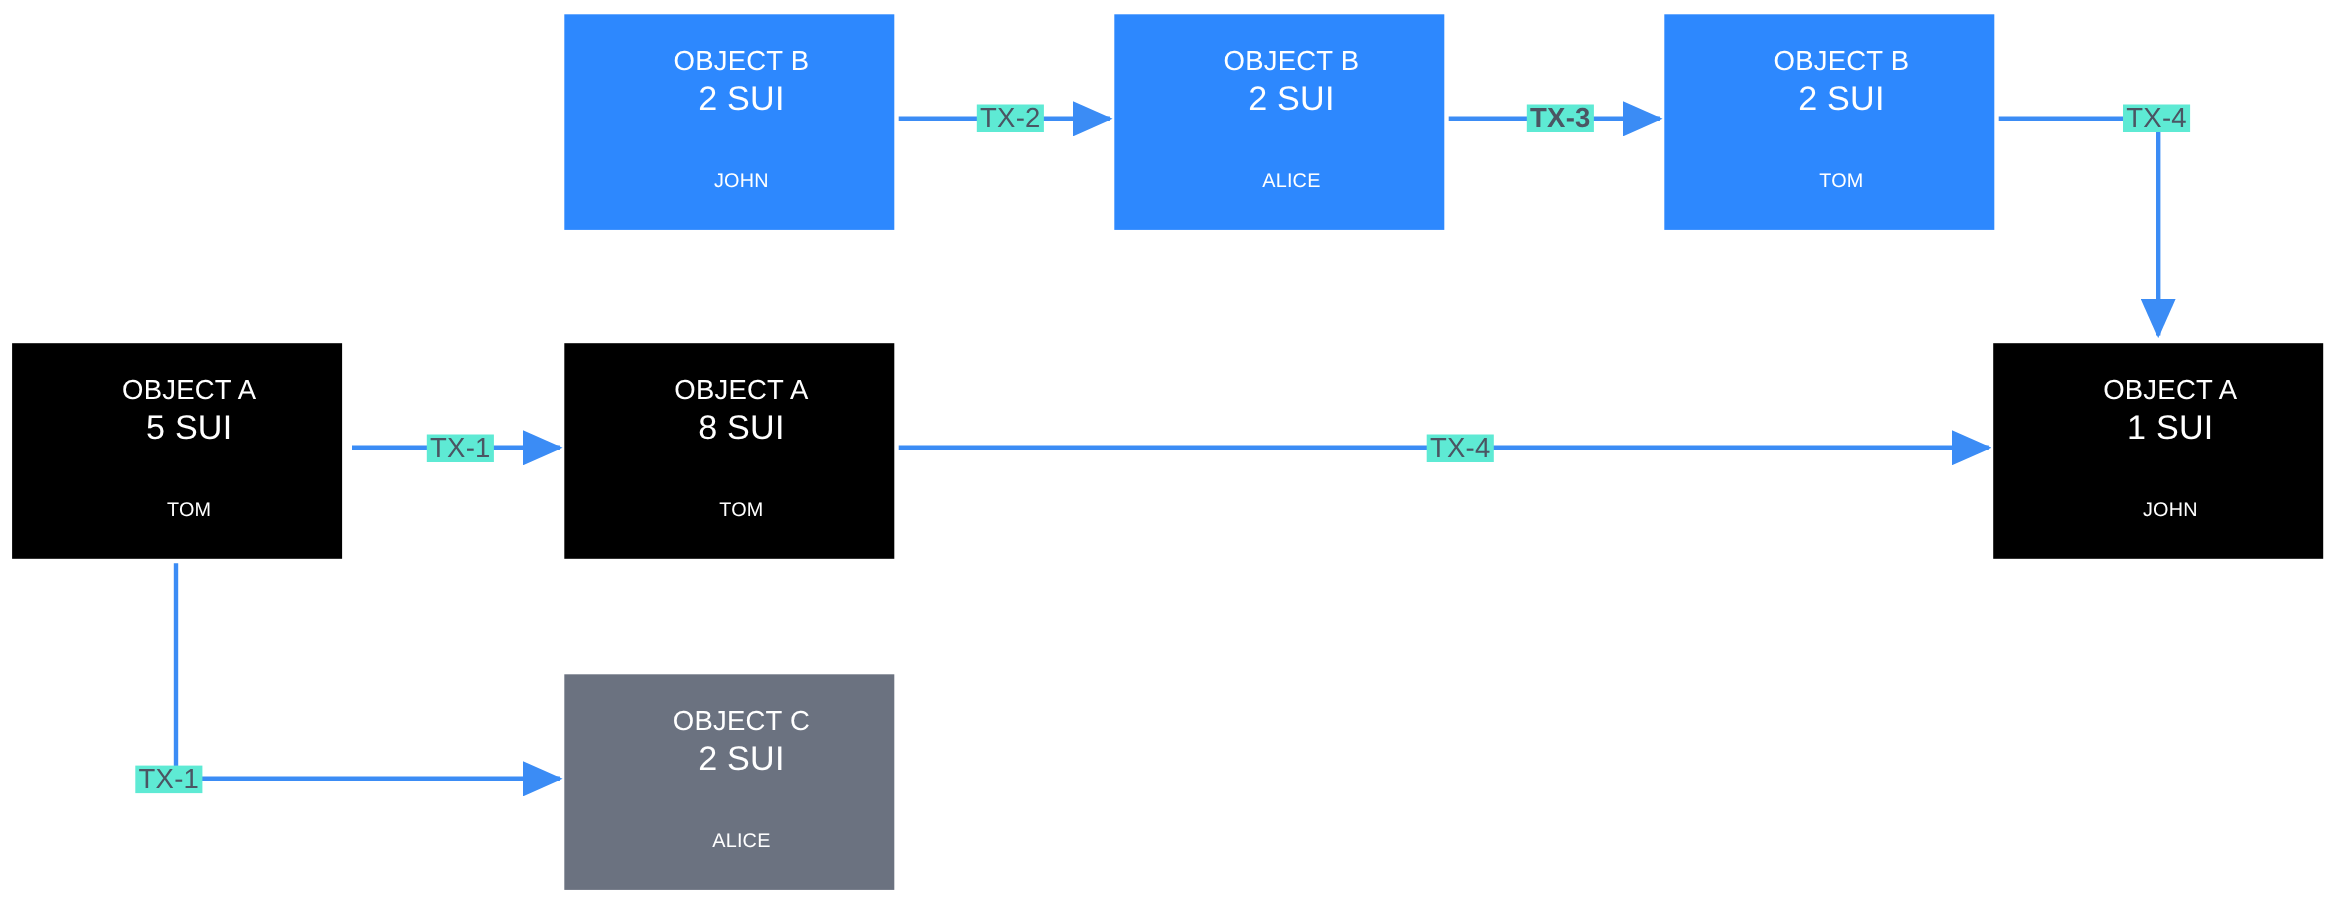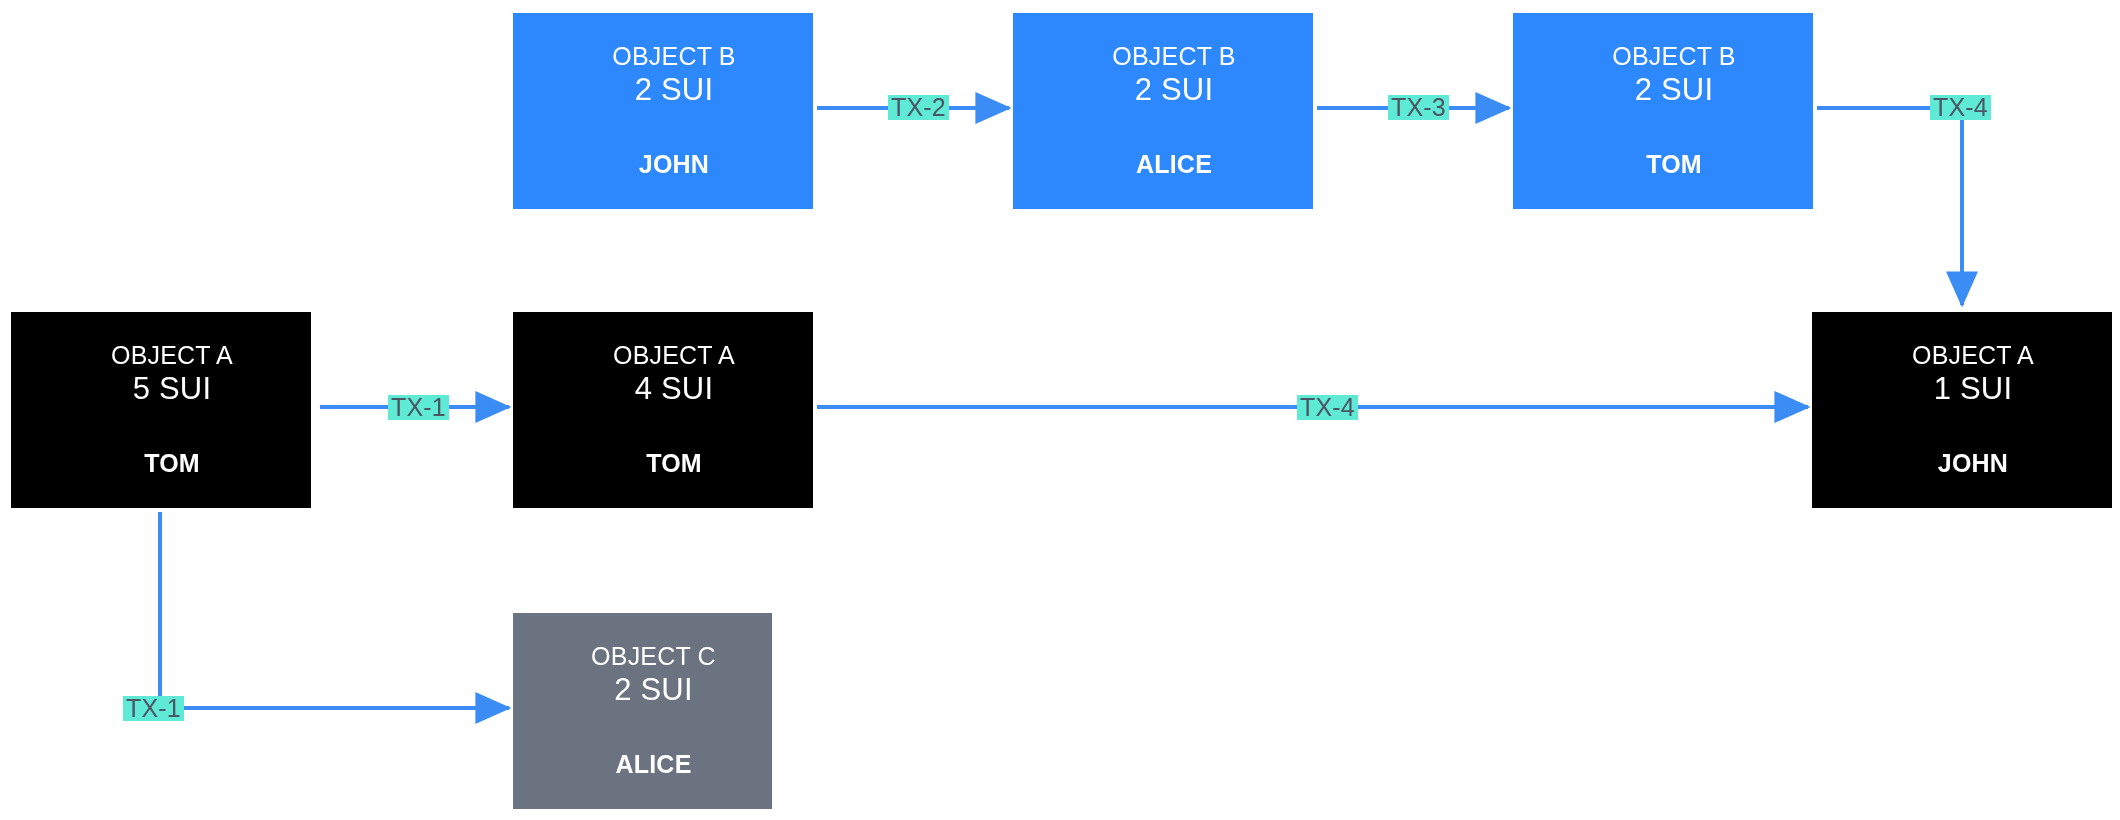--- a/index.html
+++ b/index.html
@@ -33,25 +33,24 @@
     letter-spacing: 0.2px;
     white-space: nowrap;
   }
   .obj-amount {
     font-size: 31px;
     line-height: 34px;
     letter-spacing: 0.2px;
     white-space: nowrap;
   }
   .obj-owner {
-    font-size: 25px;
+    font-size: 18px;
     line-height: 34px;
     letter-spacing: 0.2px;
     white-space: nowrap;
-    font-weight: bold;
   }
   .obj-spacer {
     flex: 0 0 auto;
   }
 
   
   #edge-layer {
     position: absolute;
     left: 0;
     top: 0;
@@ -93,21 +92,21 @@
 
     <path fill="none" stroke="#3b8cf5" stroke-width="4" marker-end="url(#arrowhead)" d="M 320 407 L 509 407"></path>
 
     <path fill="none" stroke="#3b8cf5" stroke-width="4" marker-end="url(#arrowhead)" d="M 817 407 L 1808 407"></path>
 
     <path fill="none" stroke="#3b8cf5" stroke-width="4" marker-end="url(#arrowhead)" d="M 160 512 L 160 708 L 509 708"></path>
   </svg>
 
   <div class="edge-label" style="left:888px; top:95px;">TX-2</div>
 
-  <div class="edge-label" style="left:1388px; top:95px;">TX-3</div>
+  <div class="edge-label" style="left:1388px; top:95px;font-weight:bold;">TX-3</div>
 
   <div class="edge-label" style="left:1930px; top:95px;">TX-4</div>
 
   <div class="edge-label" style="left:388px; top:395px;">TX-1</div>
 
   <div class="edge-label" style="left:1297px; top:395px;">TX-4</div>
 
   <div class="edge-label" style="left:123px; top:696px;">TX-1</div>
 
   <div class="obj-box" style="left:513px; top:13px; width:300px; height:196px; background:#2d88fe; padding-top:26px;">
@@ -133,32 +132,32 @@
 
   <div class="obj-box" style="left:11px; top:312px; width:300px; height:196px; background:#000000; padding-top:26px;">
     <div class="obj-title">OBJECT A</div>
     <div class="obj-amount">5 SUI</div>
     <div class="obj-spacer" style="height:40px;"></div>
     <div class="obj-owner">TOM</div>
   </div>
 
   <div class="obj-box" style="left:513px; top:312px; width:300px; height:196px; background:#000000; padding-top:26px;">
     <div class="obj-title">OBJECT A</div>
-    <div class="obj-amount">4 SUI</div>
+    <div class="obj-amount">8 SUI</div>
     <div class="obj-spacer" style="height:40px;"></div>
     <div class="obj-owner">TOM</div>
   </div>
 
   <div class="obj-box" style="left:1812px; top:312px; width:300px; height:196px; background:#000000; padding-top:26px;">
     <div class="obj-title">OBJECT A</div>
     <div class="obj-amount">1 SUI</div>
     <div class="obj-spacer" style="height:40px;"></div>
     <div class="obj-owner">JOHN</div>
   </div>
 
-  <div class="obj-box" style="left:513px; top:613px; width:259px; height:196px; background:#6b7280; padding-top:26px;">
+  <div class="obj-box" style="left:513px; top:613px; width:300px; height:196px; background:#6b7280; padding-top:26px;">
     <div class="obj-title">OBJECT C</div>
     <div class="obj-amount">2 SUI</div>
     <div class="obj-spacer" style="height:40px;"></div>
     <div class="obj-owner">ALICE</div>
   </div>
 
 </div>
 
 </body></html>

